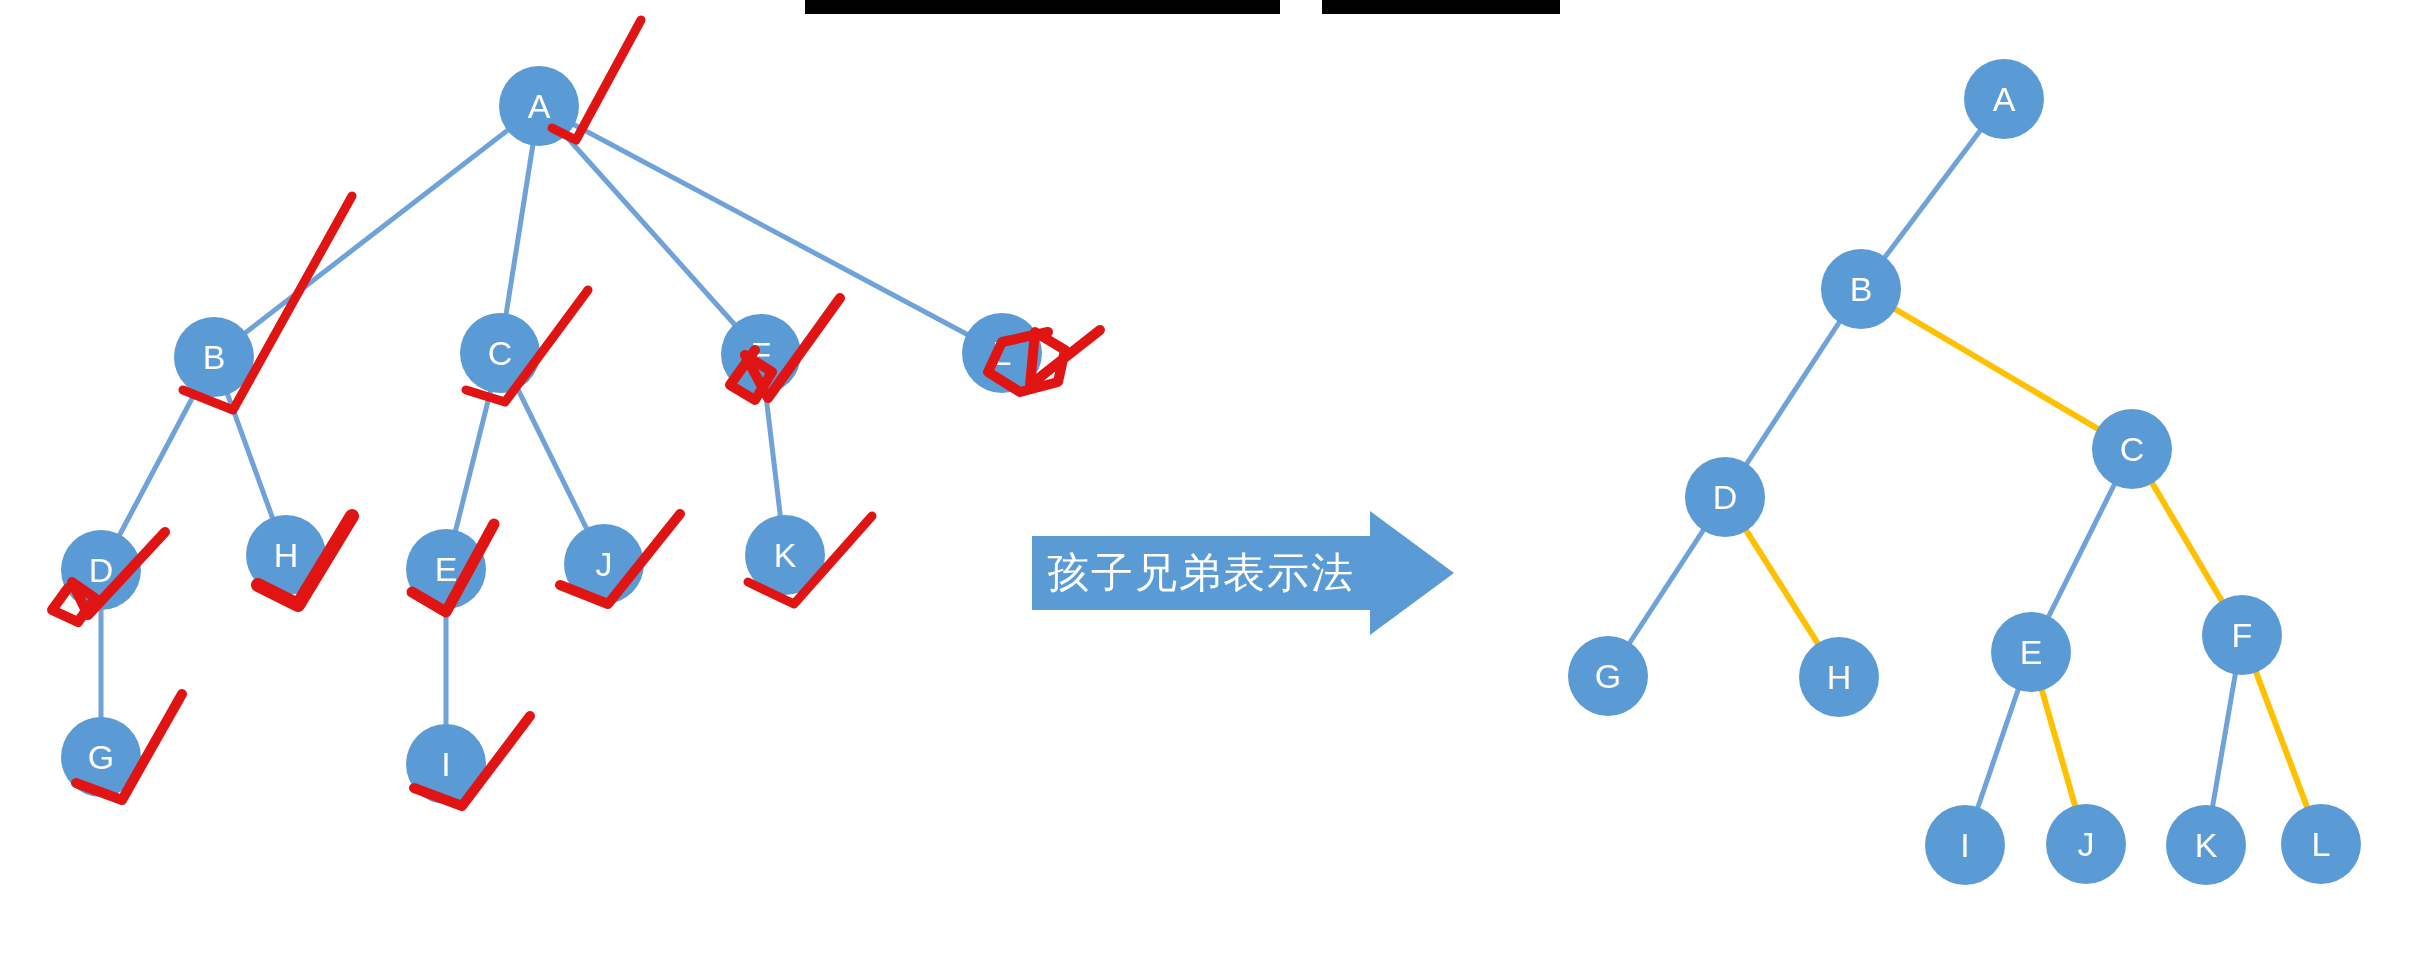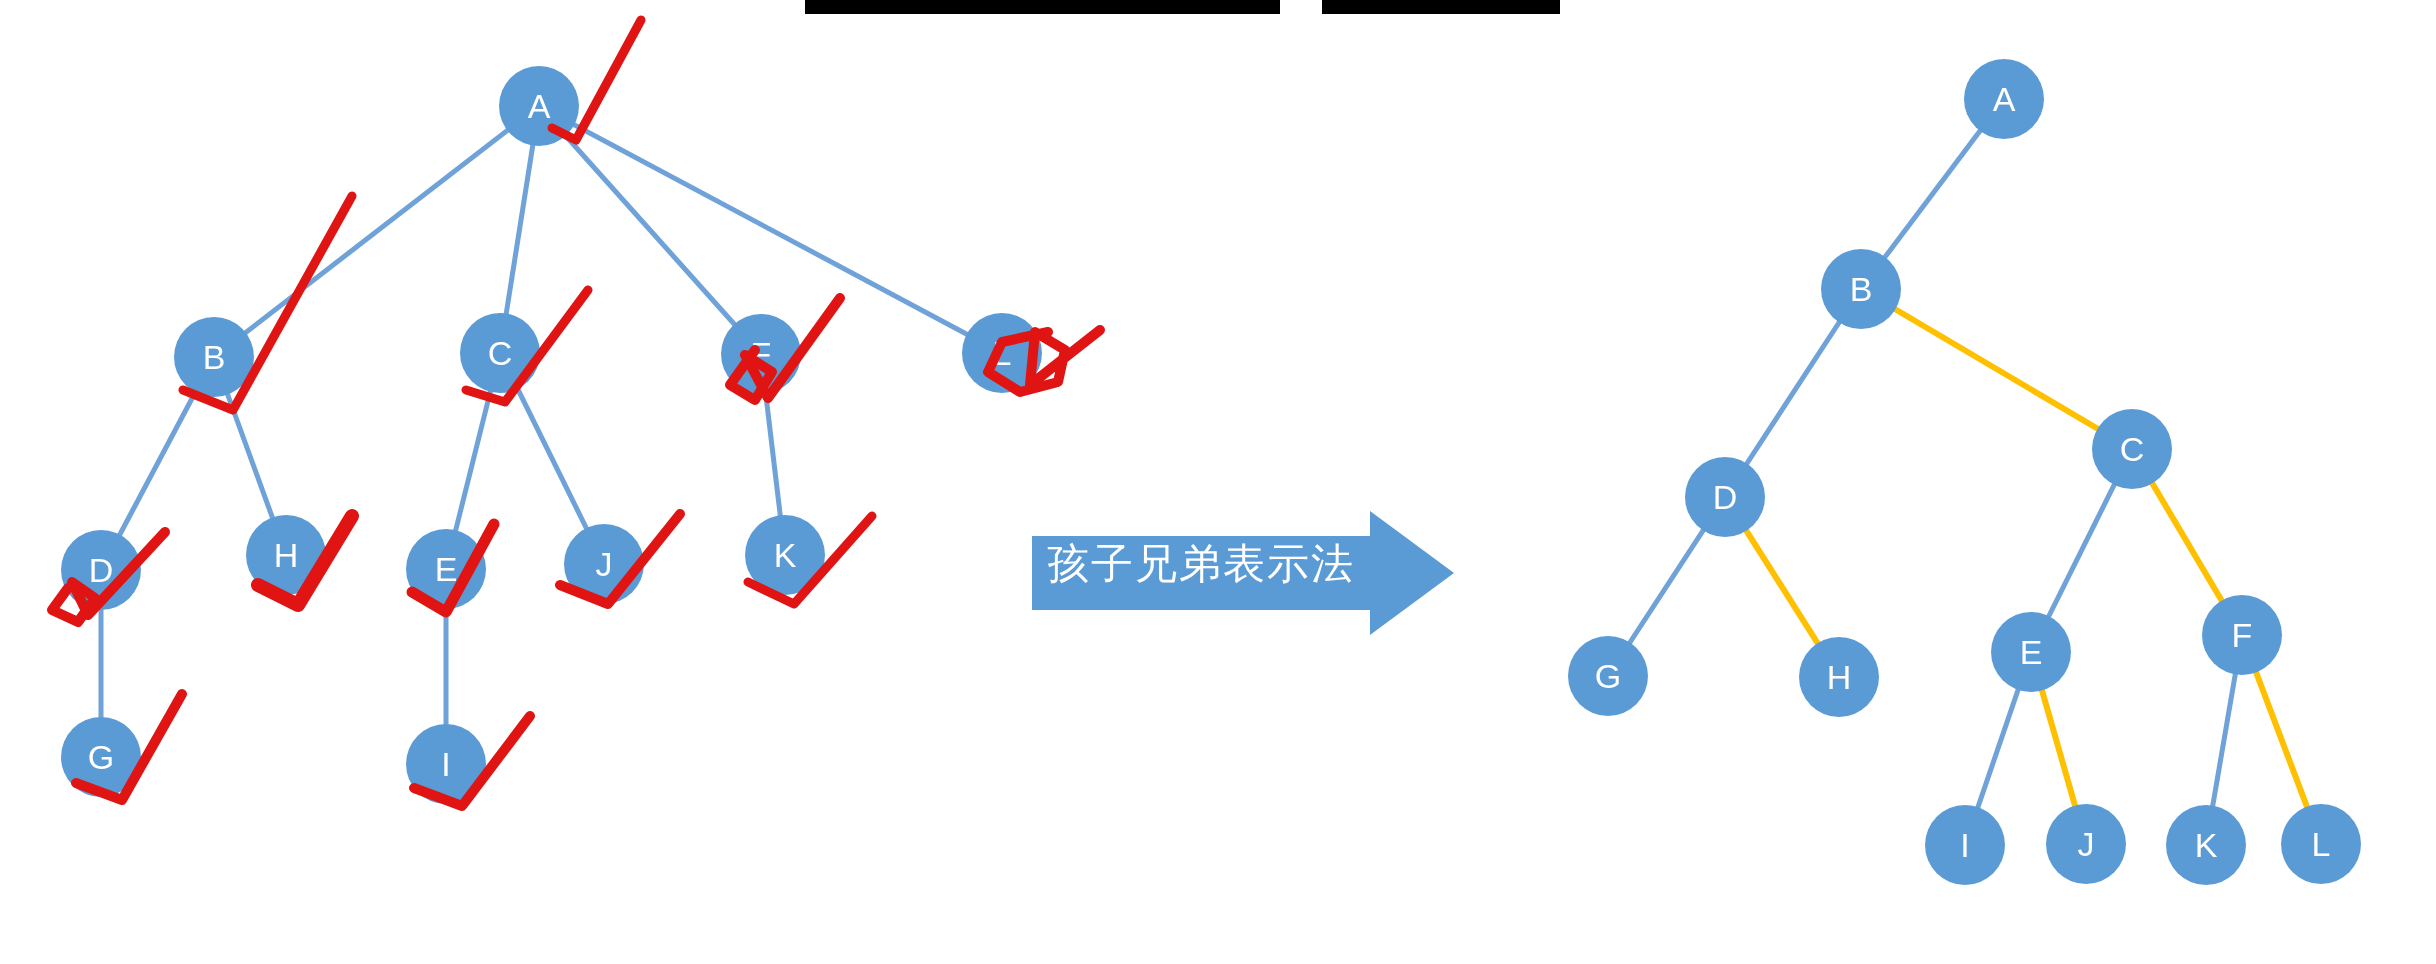--- a/index.html
+++ b/index.html
@@ -31,20 +31,21 @@
     top: 511px;
     width: 424px;
     height: 124px;
     display: flex;
     align-items: center;
   }
   .arrow-body {
     width: 338px;
     height: 74px;
     display: flex;
+    align-items: center;
     justify-content: center;
   }
   .arrow-label {
     font-size: 42px;
     letter-spacing: 2px;
     white-space: nowrap;
     font-family: "Liberation Serif", "DejaVu Sans", serif;
   }
   .arrow-head {
     width: 0;

